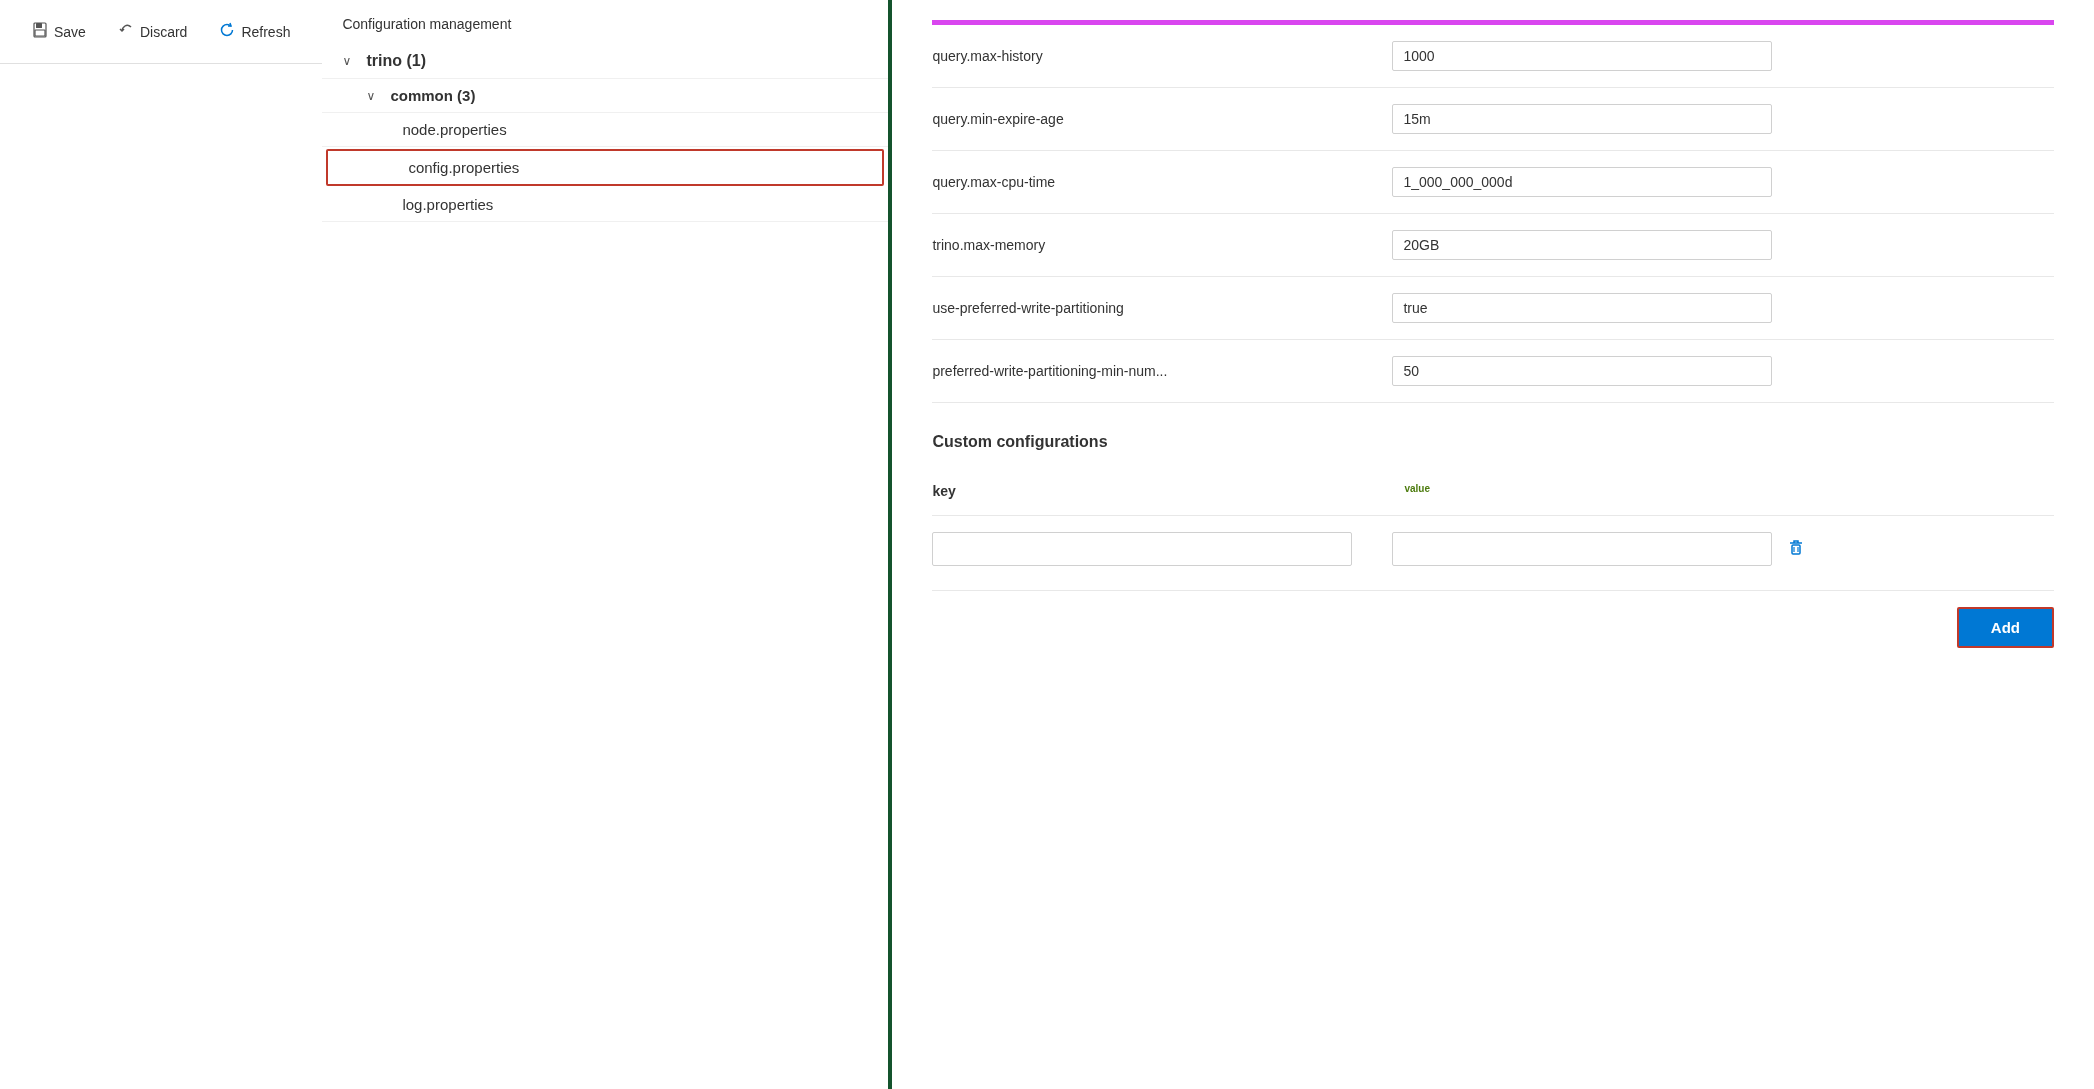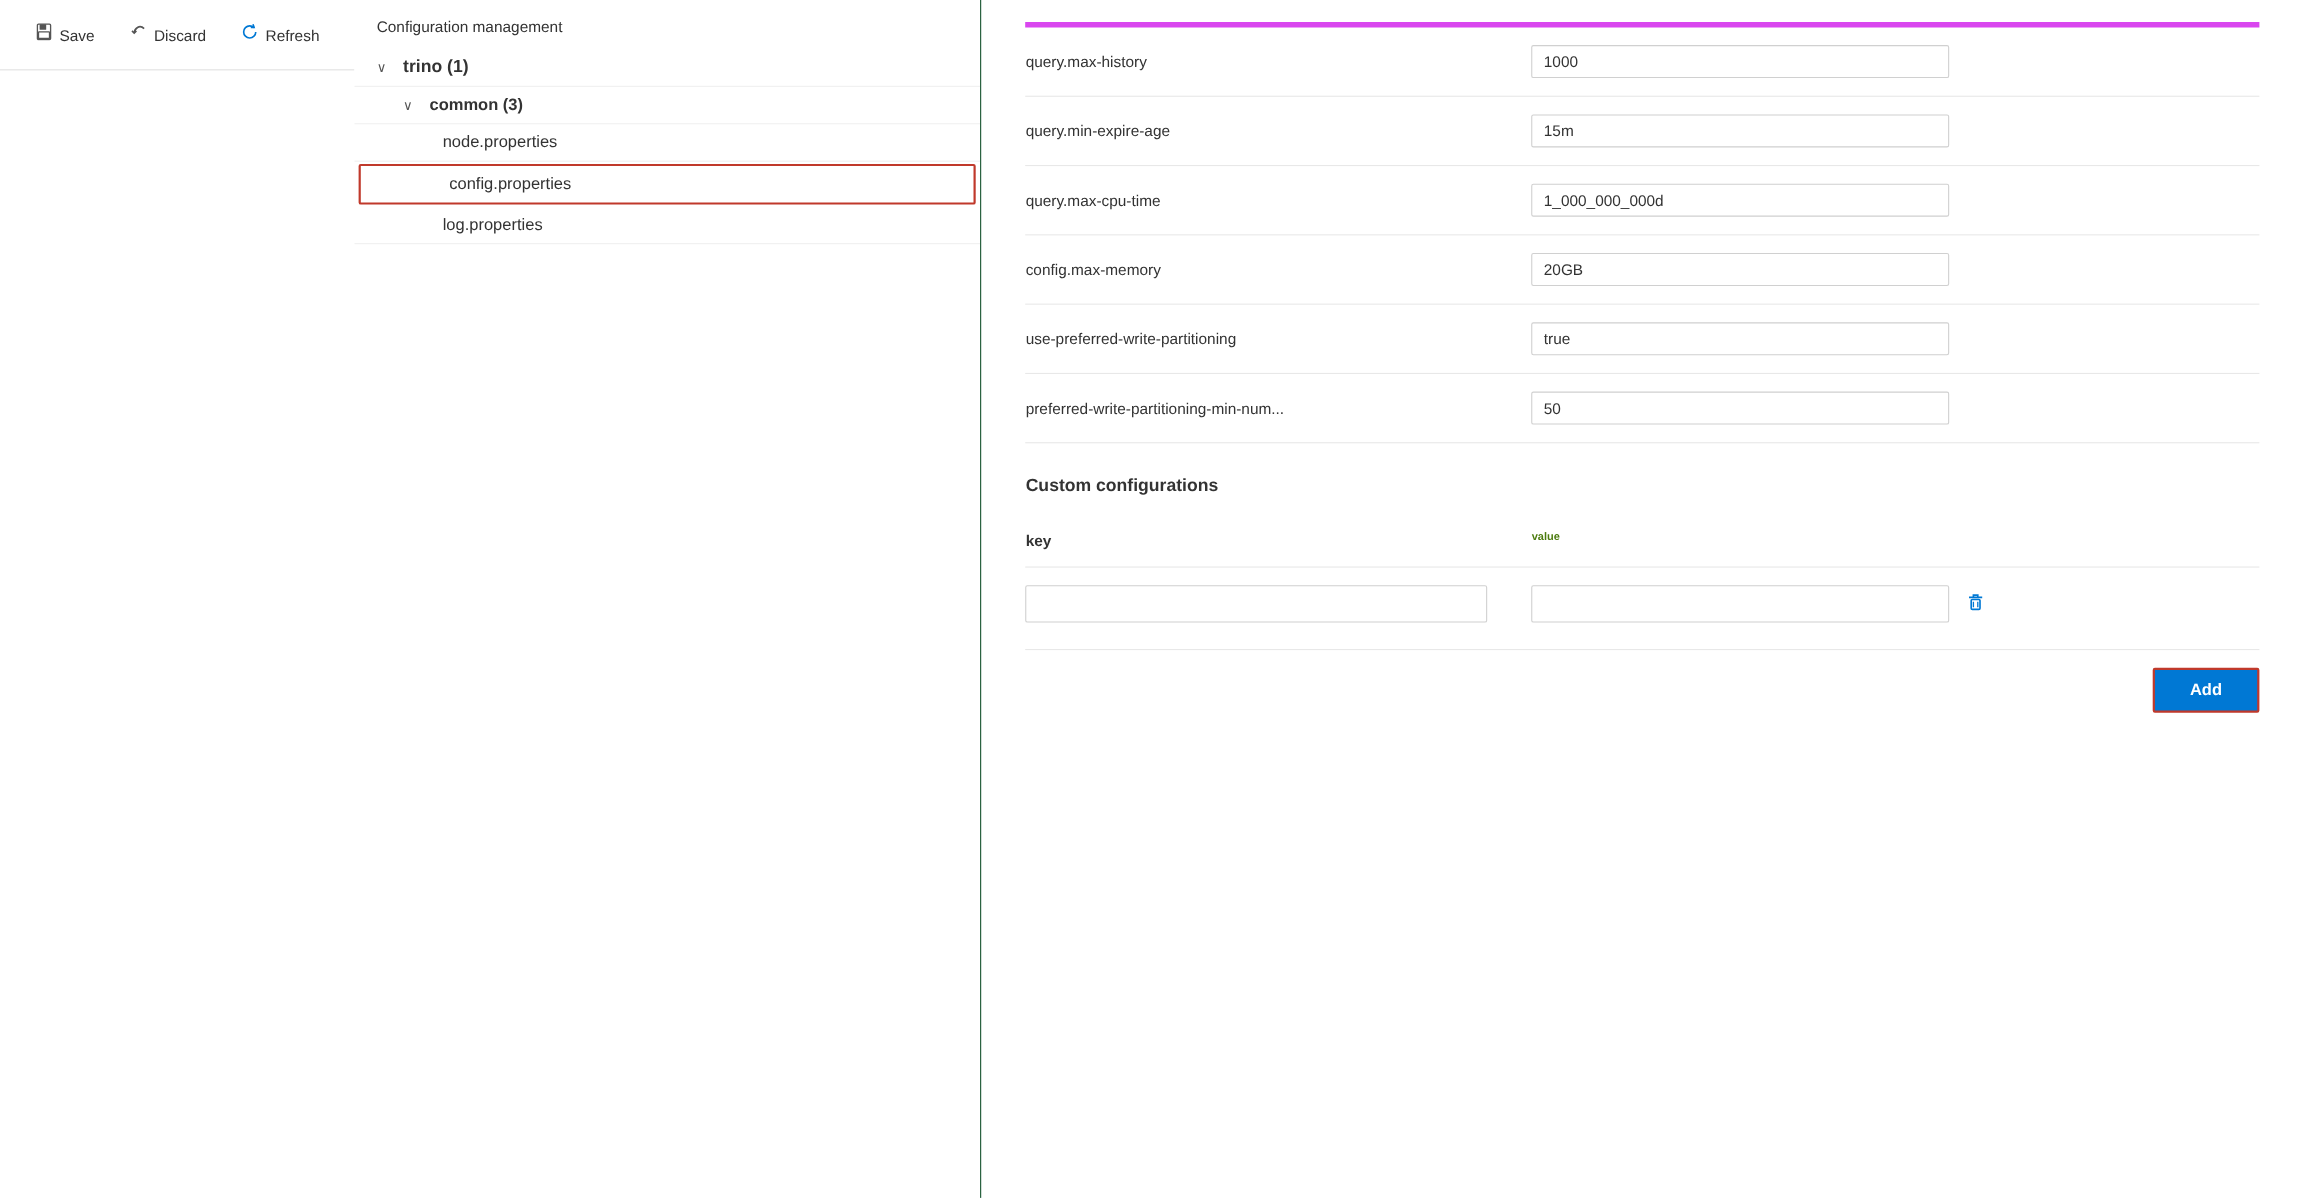--- a/index.html
+++ b/index.html
@@ -60,21 +60,21 @@
     
     .main-content {
       display: flex;
       flex: 1;
       overflow: hidden;
     }
 
     
     .sidebar {
       width: 570px;
-      border-right: 1px solid #14532d;
+      border-right: 4px solid #14532d;
       overflow-y: auto;
       flex-shrink: 0;
     }
 
     .sidebar-header {
       padding: 16px 20px 12px 20px;
       font-size: 14px;
       color: #333;
     }
 
@@ -166,21 +166,21 @@
 
     .section-title {
       font-size: 16px;
       font-weight: 600;
       color: #333;
       margin-bottom: 24px;
     }
 
     .custom-config-header {
       display: flex;
-      gap: 40px;
+      gap: 52px;
       padding: 8px 0 16px 0;
       border-bottom: 1px solid #e8e8e8;
     }
 
     .custom-config-header-key {
       width: 420px;
       font-size: 14px;
       font-weight: 600;
       color: #333;
     }
@@ -339,21 +339,21 @@
           <div class="config-key">query.min-expire-age</div>
           <input class="config-value-input" type="text" value="15m" style="">
         </div>
 
         <div class="config-row">
           <div class="config-key">query.max-cpu-time</div>
           <input class="config-value-input" type="text" value="1_000_000_000d" style="">
         </div>
 
         <div class="config-row">
-          <div class="config-key">config.max-memory</div>
+          <div class="config-key">trino.max-memory</div>
           <input class="config-value-input" type="text" value="20GB" style="">
         </div>
 
         <div class="config-row">
           <div class="config-key">use-preferred-write-partitioning</div>
           <input class="config-value-input" type="text" value="true" style="">
         </div>
 
         <div class="config-row">
           <div class="config-key">preferred-write-partitioning-min-num...</div>

